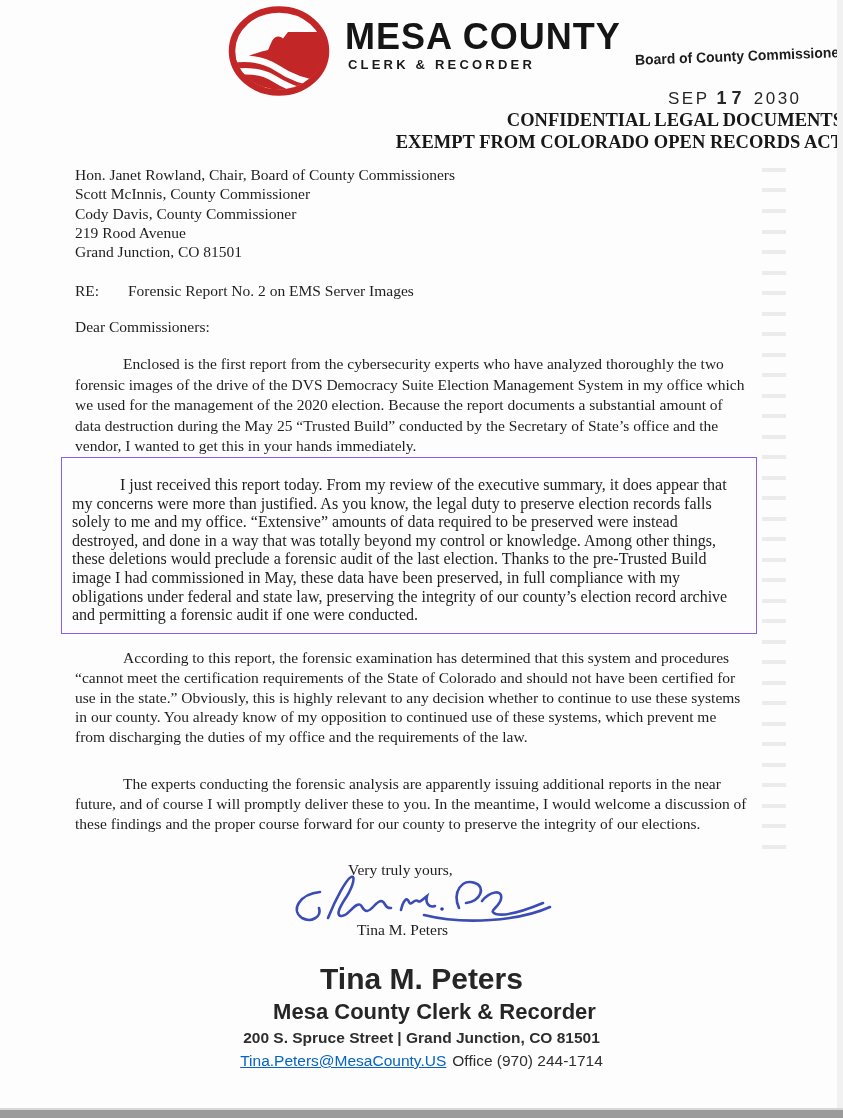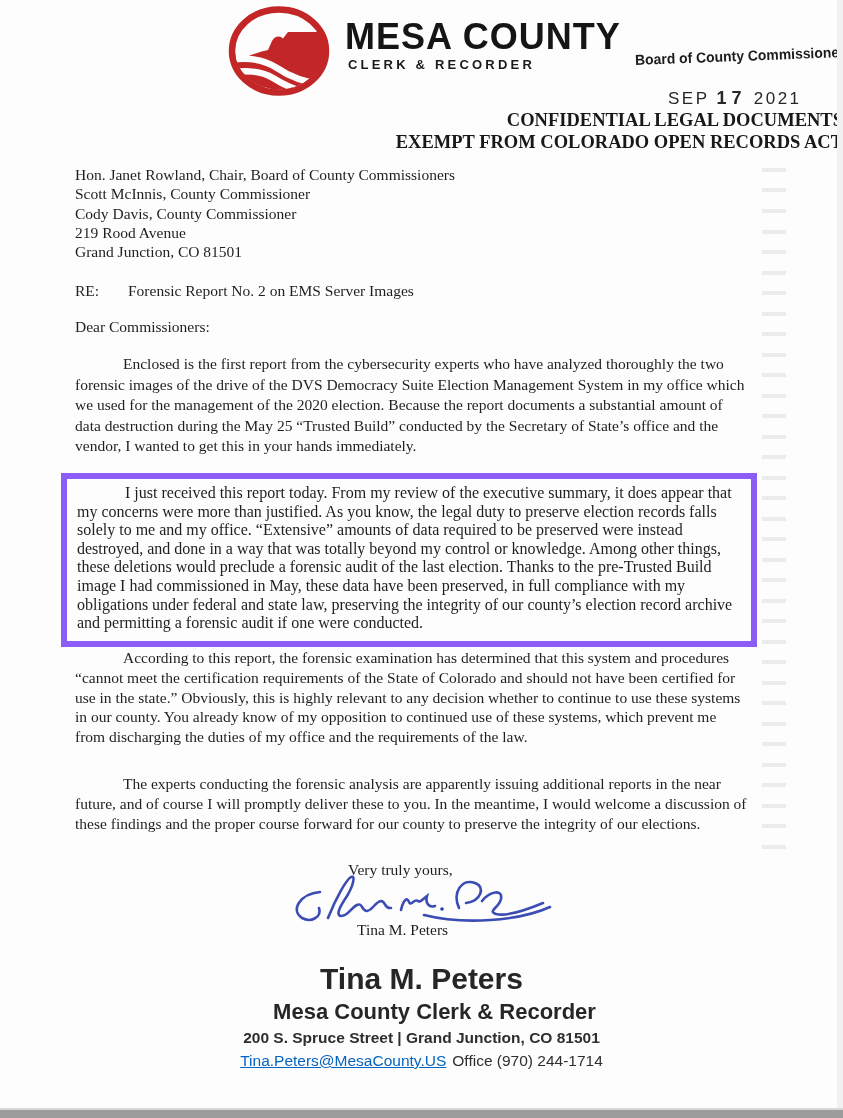--- a/index.html
+++ b/index.html
@@ -26,21 +26,21 @@
 
   
   .block { position:absolute; left:75px; width:672px; font-size:15.5px; color:#1f1f1f; }
   .recipients { top:165px; line-height:19.3px; }
   .re-line { top:282px; }
   .re-label { display:inline-block; width:53px; }
   .salutation { top:318px; }
   .para { line-height:20.5px; text-indent:48px; text-align:left; }
   .para-1 { top:354px; }
   .red-box { position:absolute; left:61px; top:457px; width:696px;
-             border:6px solid #8b5cf6; padding:5px 12px 8px 10px; background:transparent;margin-top:16px; }
+             border:1px solid #8b5cf6; padding:18px 12px 8px 10px; background:transparent; }
   .red-box .para { position:static; width:100%; line-height:18.6px; }
   .para-3 { top:648px; line-height:19.8px; }
   .para-4 { top:774px; line-height:19.8px; }
 
   
   .valediction { position:absolute; left:348px; top:861px; font-size:15.5px; }
   .signature { position:absolute; left:283px; top:868px; width:282px; height:62px; }
   .typed-name { position:absolute; left:357px; top:921px; font-size:15.5px; }
 
   
@@ -76,21 +76,21 @@
         <path d="M2,60 C18,50 32,46 41,44 L45,35 C48,29.5 53,29.5 56,32.5 L61,26 L104,26 L104,90 L0,90 Z" fill="#c32627"></path>
         <path d="M-4,55 C20,50 38,54 50,62 C63,71 78,77 100,79" stroke="#fdfdfd" stroke-width="6.5" fill="none"></path>
         <path d="M-4,69 C18,62 36,66 46,72 C57,79 68,84 84,88" stroke="#fdfdfd" stroke-width="6.5" fill="none"></path>
       </g>
       <ellipse cx="52" cy="45" rx="47" ry="41.5" fill="none" stroke="#c32627" stroke-width="6.5"></ellipse>
     </svg>
   </div>
   <div class="brand-name">MESA COUNTY</div>
   <div class="brand-sub">CLERK &amp; RECORDER</div>
   <div class="stamp-received">Board of County Commissioners</div>
-  <div class="stamp-date"><span>SEP</span> <span class="day">17</span> <span>2021</span></div>
+  <div class="stamp-date"><span>SEP</span> <span class="day">17</span> <span>2030</span></div>
 
   <div class="doc-title">
     <div>CONFIDENTIAL LEGAL DOCUMENTS</div>
     <div>EXEMPT FROM COLORADO OPEN RECORDS ACT</div>
   </div>
 
   <div class="block recipients">
     <div>Hon. Janet Rowland, Chair, Board of County Commissioners</div>
     <div>Scott McInnis, County Commissioner</div>
     <div>Cody Davis, County Commissioner</div>

